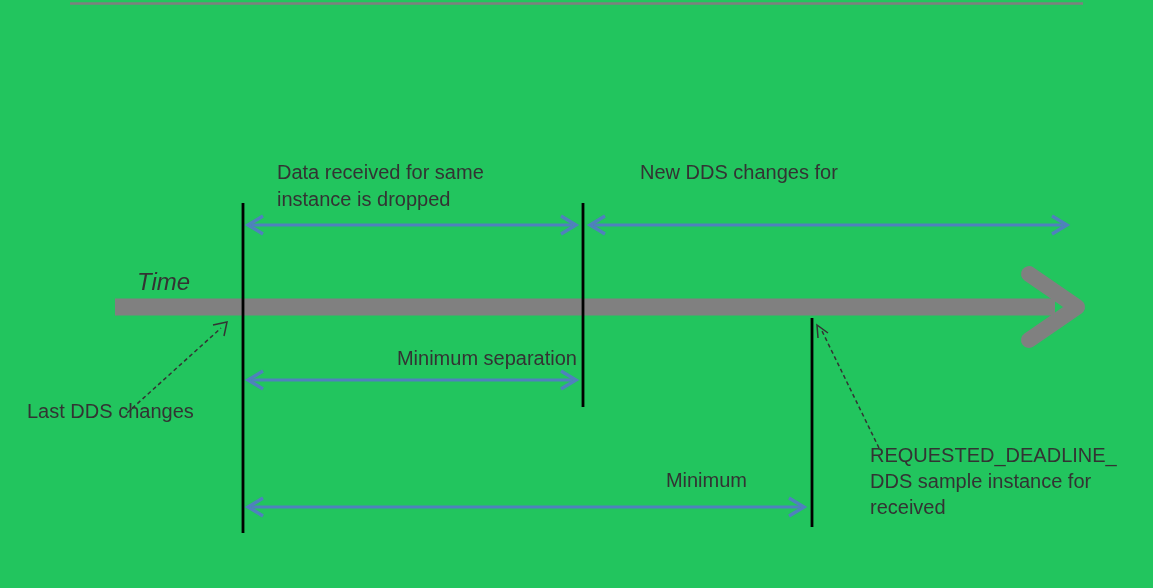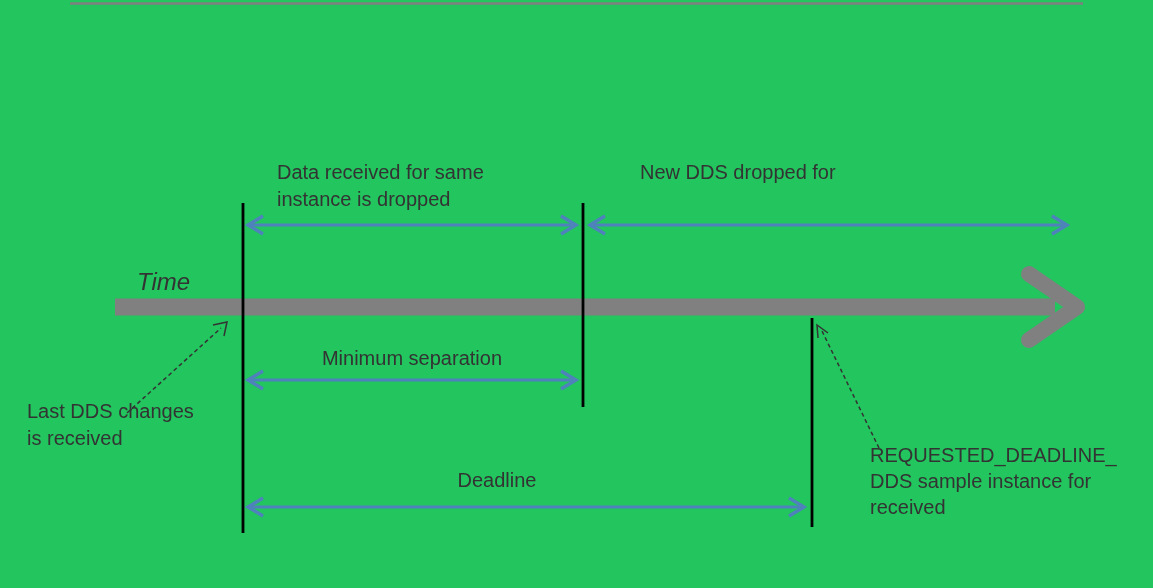--- a/index.html
+++ b/index.html
@@ -12,21 +12,21 @@
     color:var(--text_dark, #333333);
   }
   .canvas svg { position:absolute; left:0; top:0; }
   .label {
     position:absolute;
     font-size:20px;
     line-height:27px;
     white-space:nowrap;
     color:var(--text_dark, #333333);
   }
-  .label.center { text-align:center; }
+  .label.center { text-align:right; }
   .label.tight { line-height:26px; }
   #time-label { font-style:italic; font-size:24px; line-height:26px;margin-left:40px; }
 
   
   .rule       { stroke:var(--rule_gray,#7f7f7f); stroke-width:2.6; }
   .time-shaft { stroke:var(--time_gray,#808080); stroke-width:17; }
   .time-head  { stroke:var(--time_gray,#808080); stroke-width:16; fill:none;
                 stroke-linecap:round; stroke-linejoin:round; }
   .mark       { stroke:var(--marker_black,#000000); stroke-width:2.8; }
   .blue-shaft { stroke:var(--accent_blue,#4f81bd); stroke-width:3; fill:none; }
@@ -88,33 +88,32 @@
       <polyline class="dash-head" points="818,338 817,325 828,333"></polyline>
     </g>
   </svg>
 
   <div class="label" style="left:277px; top:159px;">
     <div>Data received for same</div>
     <div>instance is dropped</div>
   </div>
 
   <div class="label" style="left:640px; top:159px;">
-    <div>New DDS dropped for</div>
+    <div>New DDS changes for</div>
   </div>
 
   <div class="label" id="time-label" style="left:97px; top:269px;">Time</div>
 
   <div class="label" style="left:27px; top:398px;">
     <div>Last DDS changes</div>
-    <div>is received</div>
   </div>
 
   <div class="label center" style="left:247px; top:345px; width:330px;">Minimum separation</div>
 
-  <div class="label center" style="left:247px; top:467px; width:500px;">Deadline</div>
+  <div class="label center" style="left:247px; top:467px; width:500px;">Minimum</div>
 
   <div class="label tight" style="left:870px; top:442px;">
     <div>REQUESTED_DEADLINE_</div>
     <div>DDS sample instance for</div>
     <div>received</div>
   </div>
 
 </div>
 
 </body></html>

